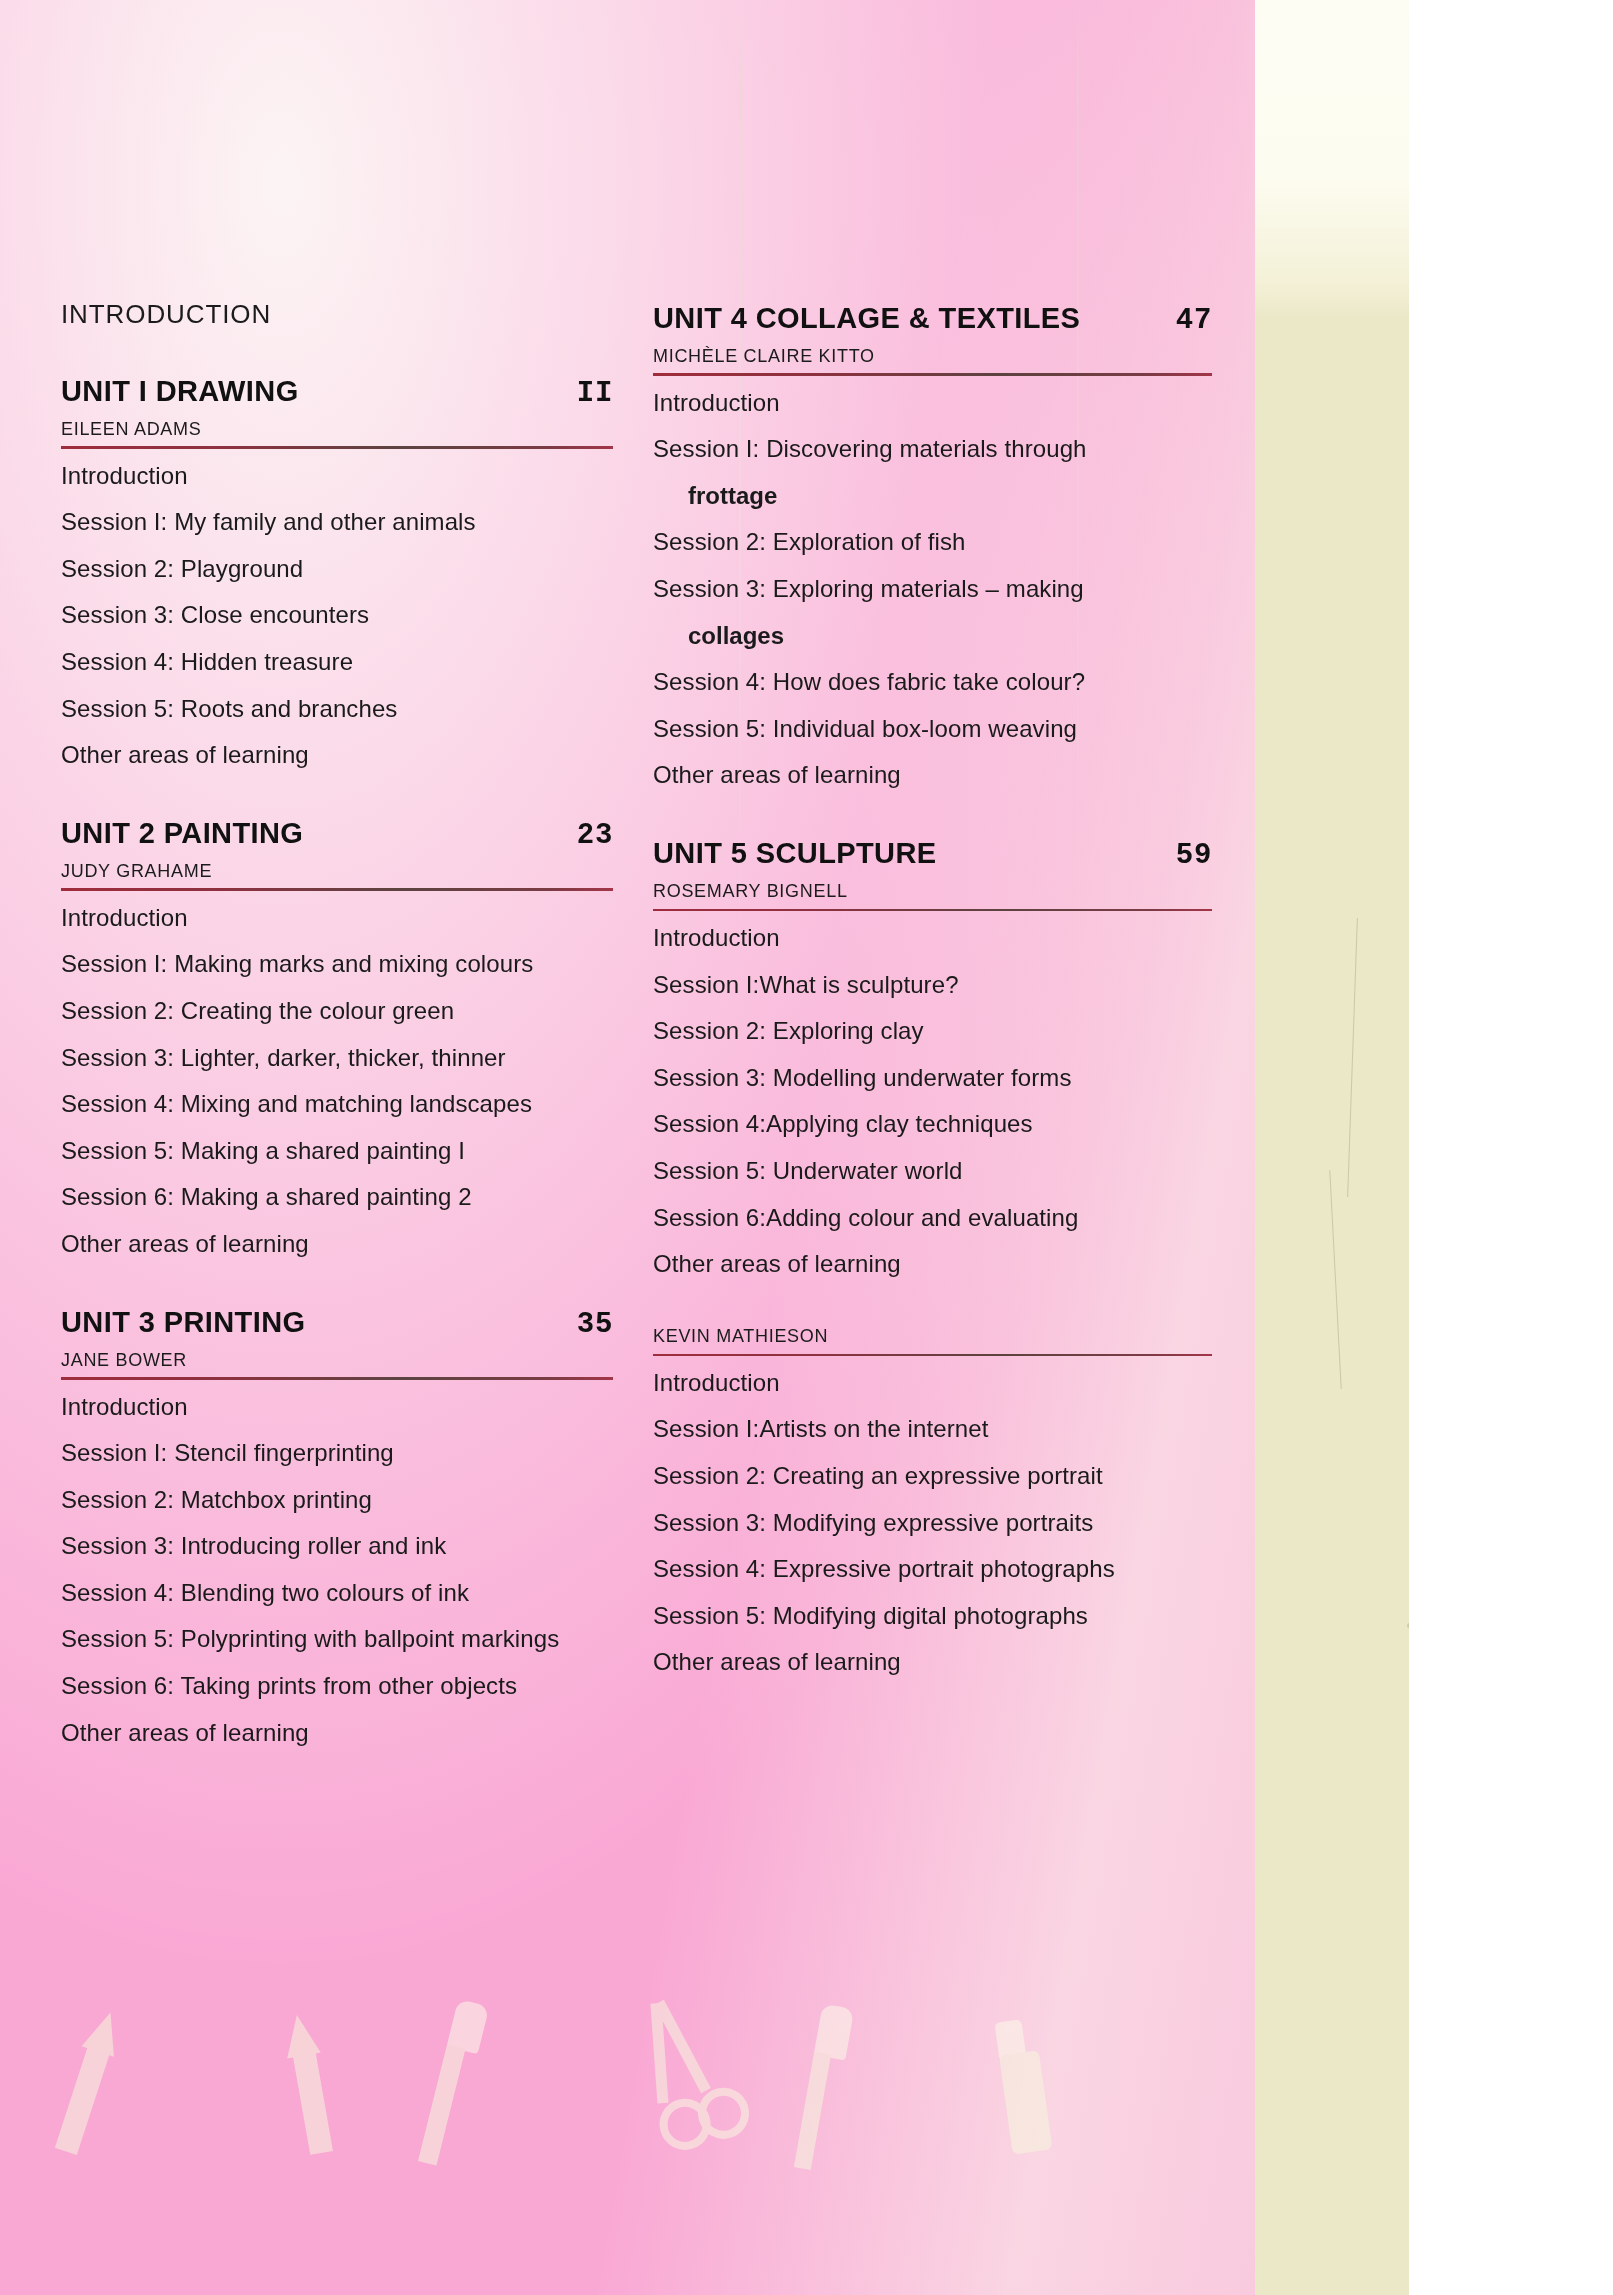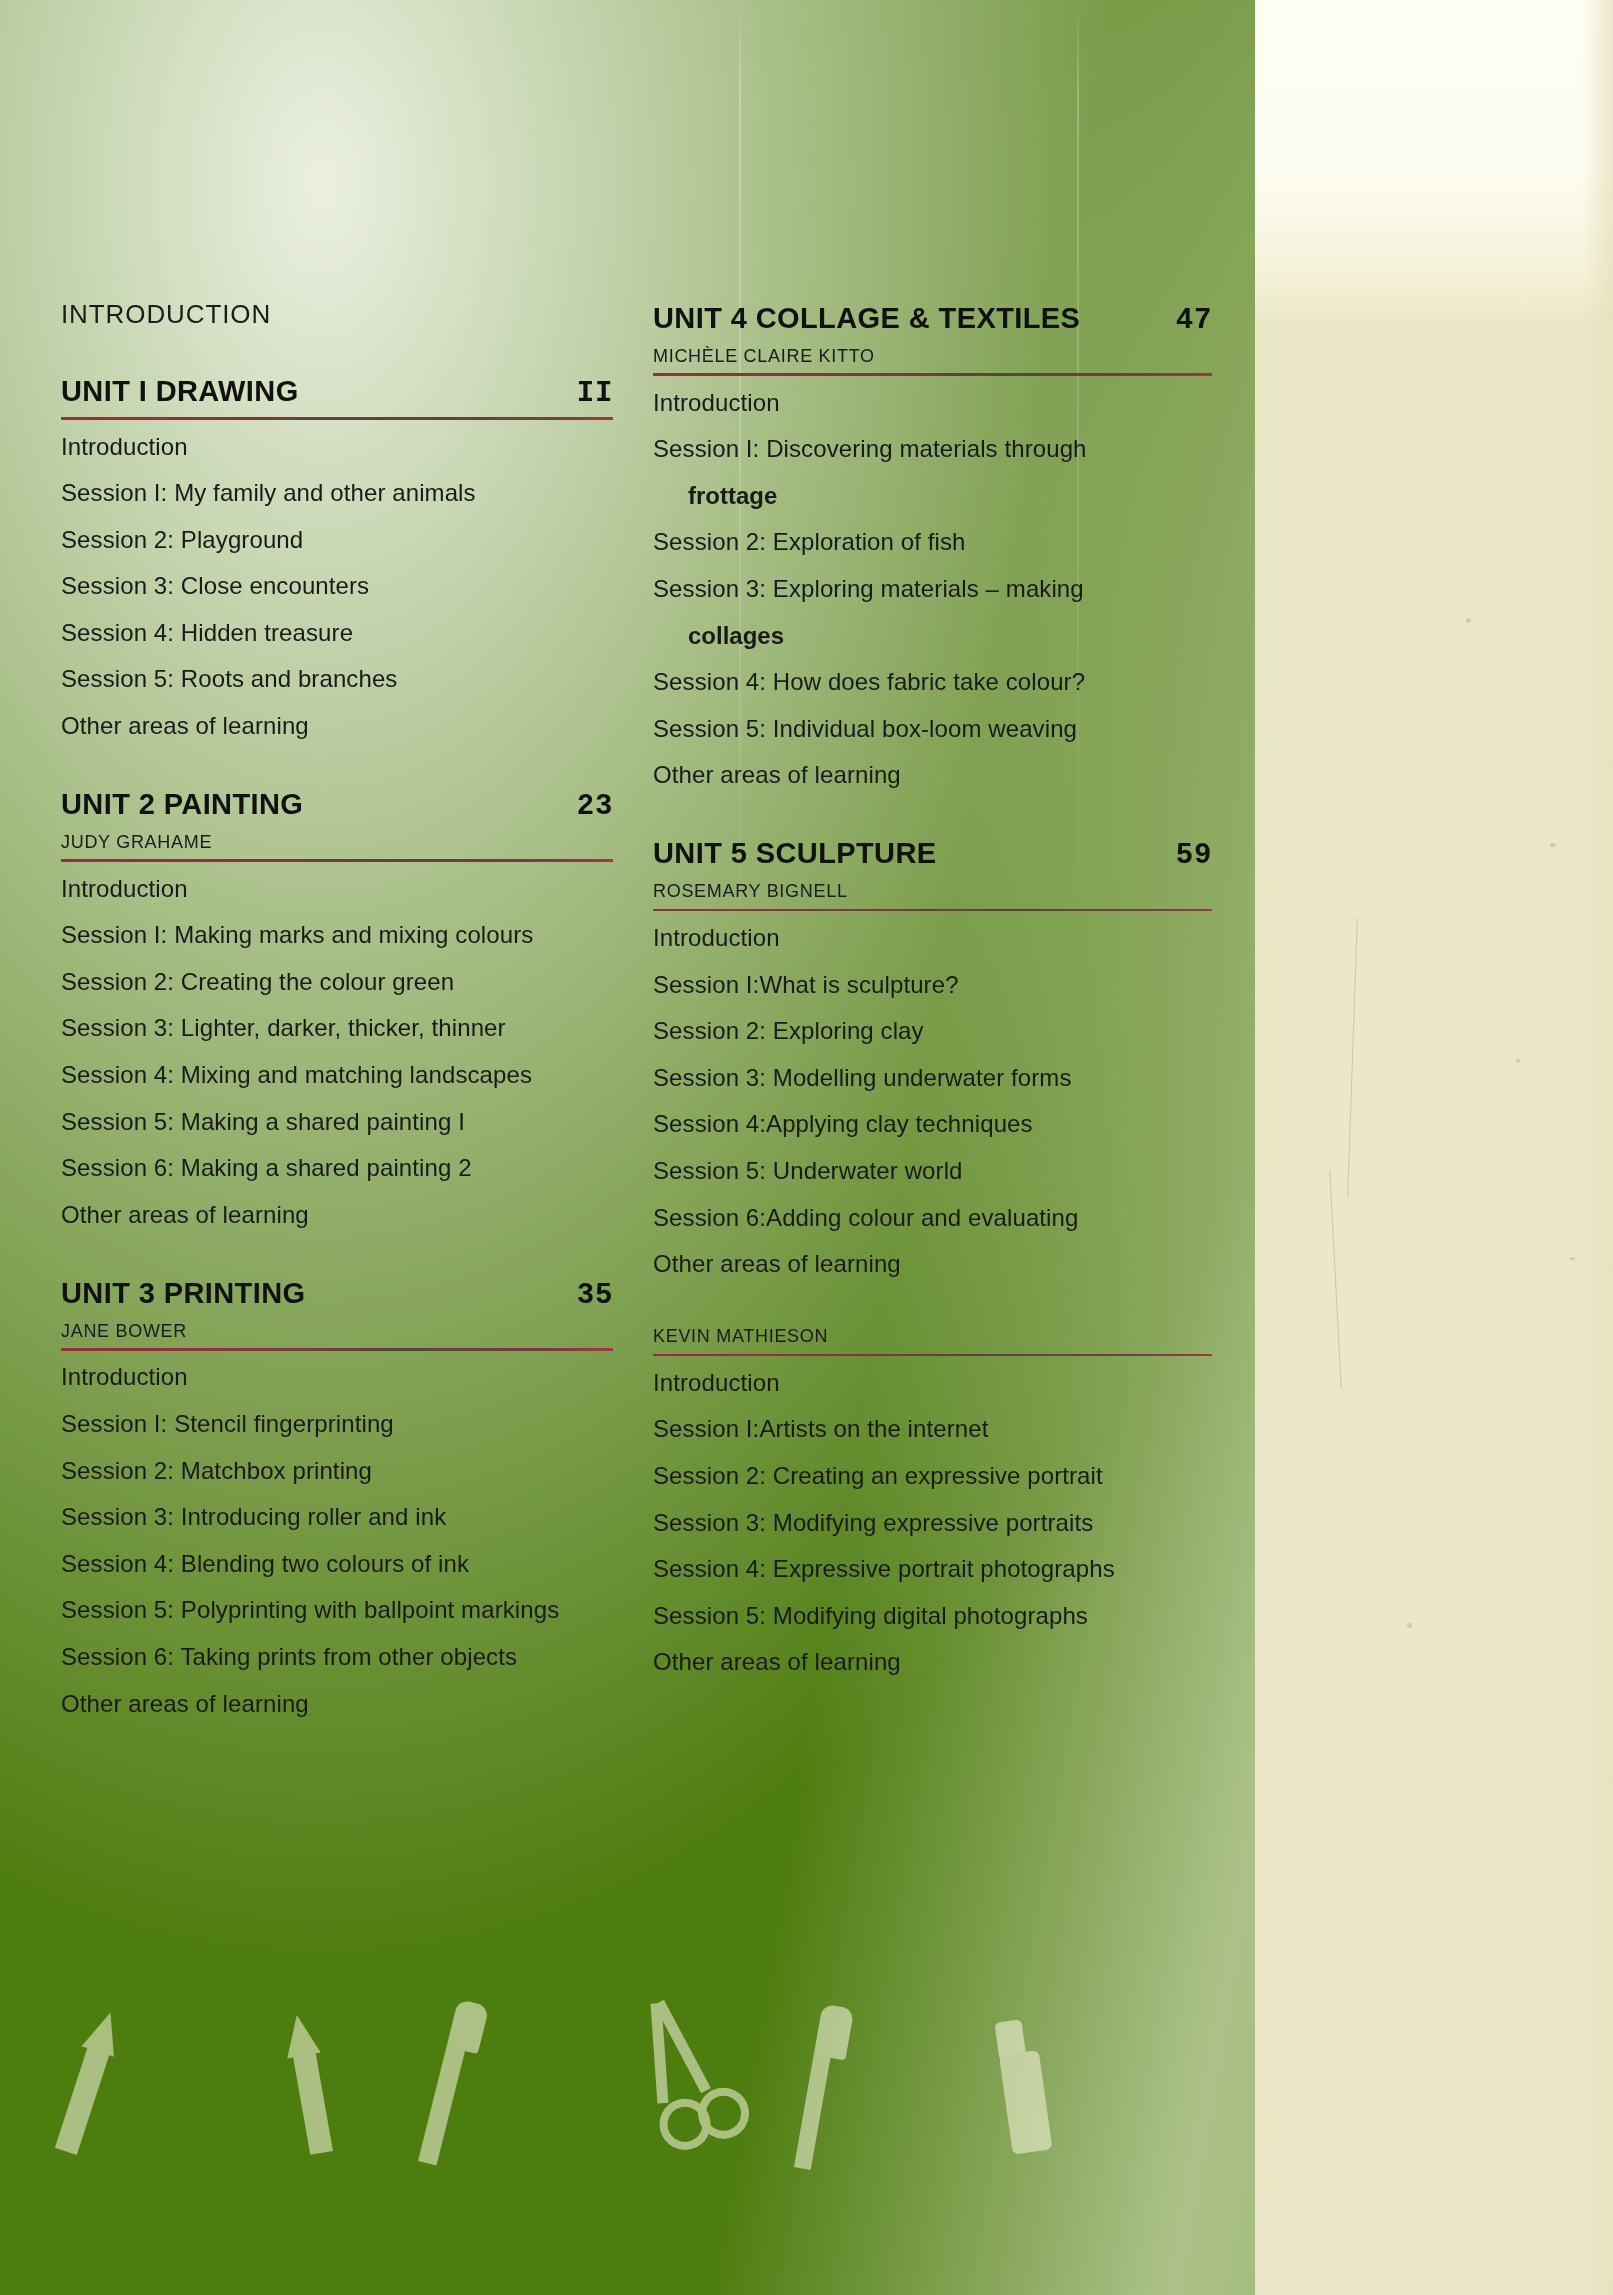--- a/index.html
+++ b/index.html
@@ -6,23 +6,23 @@
     margin: 0;
     padding: 0;
     background: #ffffff;
   }
   body {
     font-family: "Liberation Sans", sans-serif;
   }
 
   #page {
     position: relative;
-    width: 1613px;
+    width: 1409px;
     height: 2295px;
-    background: #4d7c0f;
+    background: #f9a8d4;
     overflow: hidden;
   }
 
   
   .scan-tint {
     position: absolute;
     inset: 0;
     background:
       linear-gradient(100deg, rgba(252,252,246,0) 55%, rgba(250,250,238,0.55) 78%, rgba(248,248,232,0.35) 100%),
       radial-gradient(ellipse at 20% 8%, rgba(252,252,247,0.9) 0%, rgba(255,255,255,0) 60%);
@@ -249,20 +249,21 @@
 
   <div class="column" id="col-left">
 
     <div class="toc-intro">INTRODUCTION</div>
 
     <div class="unit-block">
       <div class="unit-head">
         <span class="unit-title">UNIT I DRAWING</span>
         <span class="unit-page">II</span>
       </div>
+      <div class="unit-author">EILEEN ADAMS</div>
       <div class="unit-rule"></div>
       <div class="toc-line">Introduction</div>
       <div class="toc-line">Session I: My family and other animals</div>
       <div class="toc-line">Session 2: Playground</div>
       <div class="toc-line">Session 3: Close encounters</div>
       <div class="toc-line">Session 4: Hidden treasure</div>
       <div class="toc-line">Session 5: Roots and branches</div>
       <div class="toc-line">Other areas of learning</div>
     </div>
 

